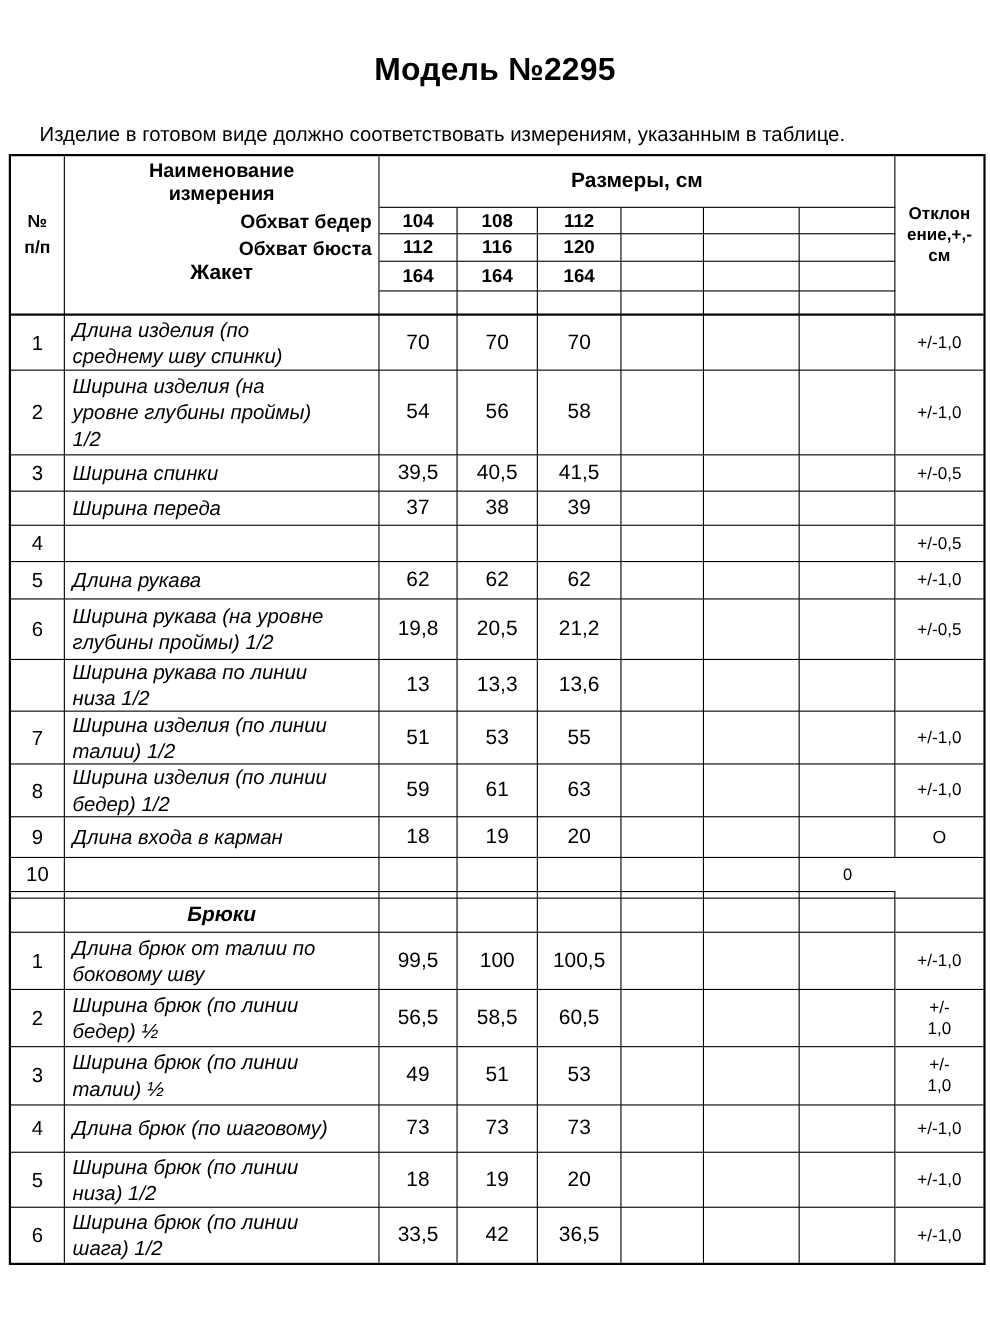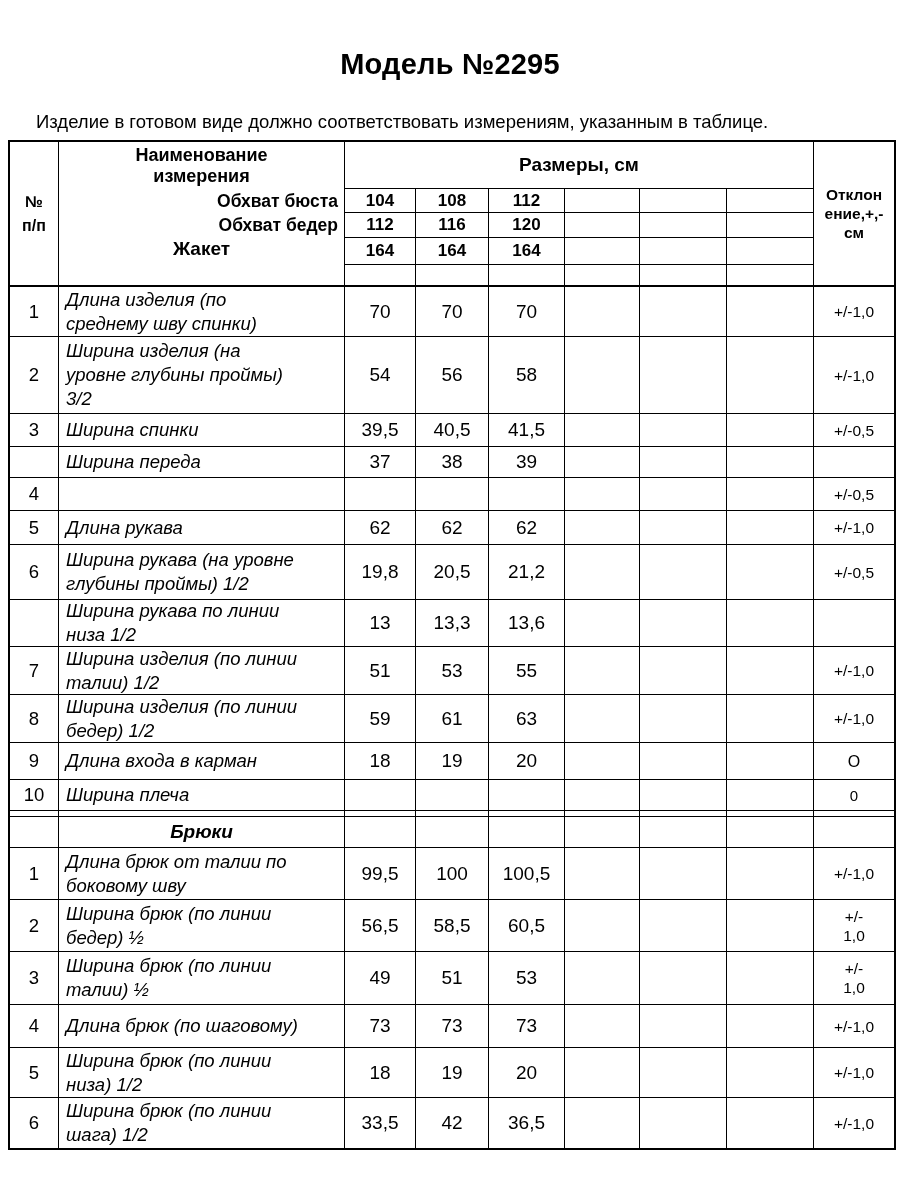--- a/index.html
+++ b/index.html
@@ -48,22 +48,22 @@
 
   <div class="c numhead b2" style="grid-area:1/1/6/2">
     <div>№</div>
     <div>п/п</div>
   </div>
   <div class="c namehead b2" style="grid-area:1/2/6/3">
     <div class="nh-title">
       <div>Наименование</div>
       <div>измерения</div>
     </div>
+    <div class="nh-r h-h">Обхват бедер</div>
     <div class="nh-r h-b">Обхват бюста</div>
-    <div class="nh-r h-h">Обхват бедер</div>
     <div class="nh-c h-j">Жакет</div>
   </div>
   <div class="c sizeshead" style="grid-area:1/3/2/9">Размеры, см</div>
   <div class="c devhead b2 lc" style="grid-area:1/9/6/10">
     <div>Отклон</div>
     <div>ение,+,-</div>
     <div>см</div>
   </div>
 
   <div class="c szv" style="grid-row:2">104</div>
@@ -101,21 +101,21 @@
   <div class="c vl" style="grid-row:6">70</div>
   <div class="c vl" style="grid-row:6">70</div>
   <div class="c vl" style="grid-row:6"></div>
   <div class="c vl" style="grid-row:6"></div>
   <div class="c vl" style="grid-row:6"></div>
   <div class="c dv lc" style="grid-row:6">+/-1,0</div>
 
   <div class="c nmc" style="grid-row:7">2</div>
   <div class="c nm" style="grid-row:7">Ширина изделия (на
 уровне глубины проймы)
-3/2</div>
+1/2</div>
   <div class="c vl" style="grid-row:7">54</div>
   <div class="c vl" style="grid-row:7">56</div>
   <div class="c vl" style="grid-row:7">58</div>
   <div class="c vl" style="grid-row:7"></div>
   <div class="c vl" style="grid-row:7"></div>
   <div class="c vl" style="grid-row:7"></div>
   <div class="c dv lc" style="grid-row:7">+/-1,0</div>
 
   <div class="c nmc" style="grid-row:8">3</div>
   <div class="c nm" style="grid-row:8">Ширина спинки</div>
@@ -205,21 +205,20 @@
   <div class="c nm" style="grid-row:16">Длина входа в карман</div>
   <div class="c vl" style="grid-row:16">18</div>
   <div class="c vl" style="grid-row:16">19</div>
   <div class="c vl" style="grid-row:16">20</div>
   <div class="c vl" style="grid-row:16"></div>
   <div class="c vl" style="grid-row:16"></div>
   <div class="c vl" style="grid-row:16"></div>
   <div class="c dv devO lc" style="grid-row:16">О</div>
 
   <div class="c nmc" style="grid-row:17">10</div>
-  <div class="c nm" style="grid-row:17">Ширина плеча</div>
   <div class="c vl" style="grid-row:17"></div>
   <div class="c vl" style="grid-row:17"></div>
   <div class="c vl" style="grid-row:17"></div>
   <div class="c vl" style="grid-row:17"></div>
   <div class="c vl" style="grid-row:17"></div>
   <div class="c vl" style="grid-row:17"></div>
   <div class="c dv dev0 lc" style="grid-row:17">0</div>
 
   <div class="c" style="grid-row:18"></div>
   <div class="c" style="grid-row:18"></div>

